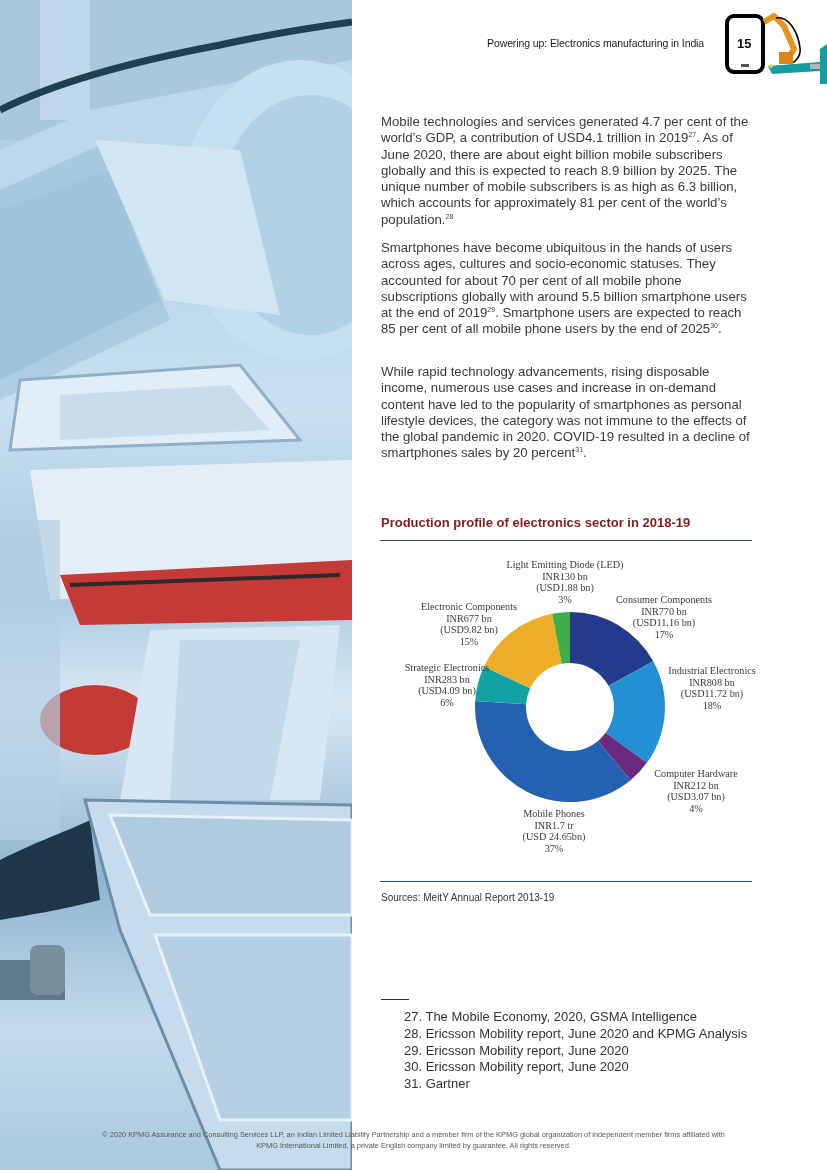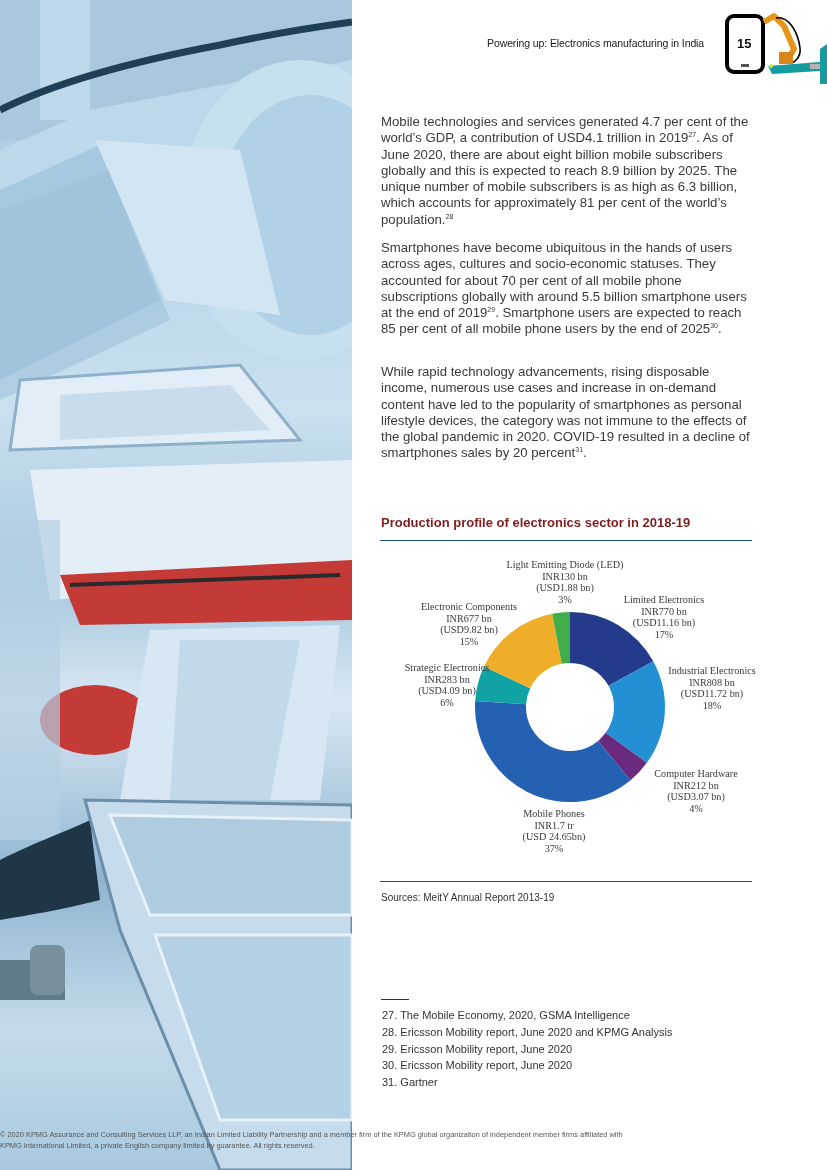--- a/index.html
+++ b/index.html
@@ -51,26 +51,26 @@
     white-space: nowrap;
     font-family: Liberation Serif, serif;
   }
   .slice-label div { white-space: nowrap; }
   .source {
     position: absolute; left: 381px; top: 892px; font-size: 10px; color: #333;
   }
 
   
   .fn-rule { position: absolute; left: 381px; top: 999px; width: 28px; height: 1px; background: #333; }
-  .footnotes { position: absolute; left: 382px; top: 1009px; font-size: 11px; color: #333; }
+  .footnotes { position: absolute; left: 404px; top: 1009px; font-size: 13px; color: #333; }
   .footnotes .fn { height: 16.8px; white-space: nowrap; }
 
   
   .copyright {
-    position: absolute; left: 0; top: 1130px; width: 827px; text-align: left;
+    position: absolute; left: 0; top: 1130px; width: 827px; text-align: center;
     font-size: 7.4px; line-height: 10.5px; color: #555;
   }
 </style>
 </head>
 <body>
 
 <div class="photo">
   <svg width="352" height="1170" viewBox="0 0 352 1170">
 
     <rect x="0" y="0" width="352" height="140" fill="#a9c8de"></rect>
@@ -143,21 +143,21 @@
     </g>
 </svg>
 
 <div class="slice-label" style="left:490px; top:559px; width:150px;">
   <div>Light Emitting Diode (LED)</div>
   <div>INR130 bn</div>
   <div>(USD1.88 bn)</div>
   <div>3%</div>
 </div>
 <div class="slice-label" style="left:604px; top:594px; width:120px;">
-  <div>Limited Electronics</div>
+  <div>Consumer Components</div>
   <div>INR770 bn</div>
   <div>(USD11.16 bn)</div>
   <div>17%</div>
 </div>
 <div class="slice-label" style="left:404px; top:601px; width:130px;">
   <div>Electronic Components</div>
   <div>INR677 bn</div>
   <div>(USD9.82 bn)</div>
   <div>15%</div>
 </div>

